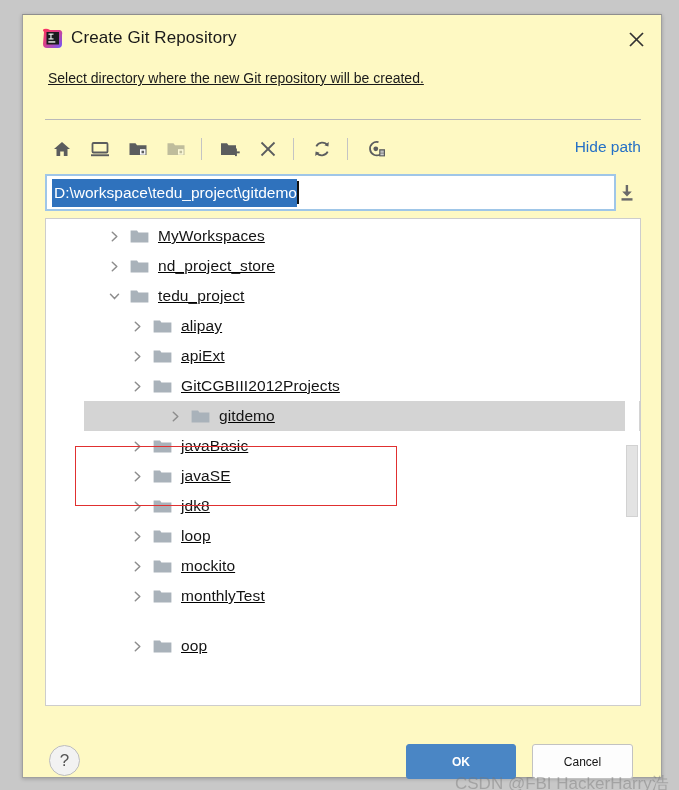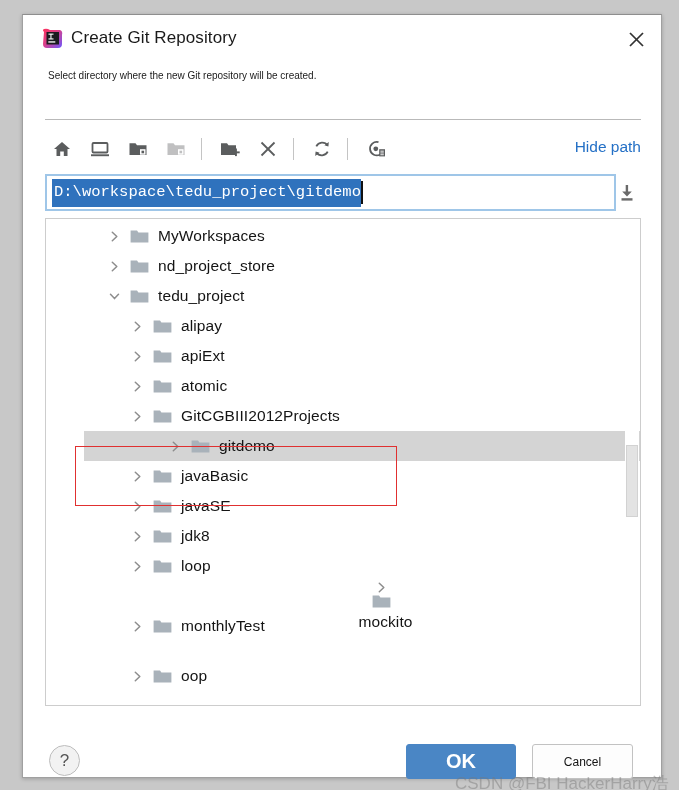--- a/index.html
+++ b/index.html
@@ -13,21 +13,21 @@
     position: relative;
   }
 
   
   .dialog {
     position: absolute;
     left: 22px;
     top: 14px;
     width: 640px;
     height: 764px;
-    background: #ffffff;
+    background: #fef9c3;
     border: 1px solid #a0a0a0;
     border-top-color: #8e8e8e;
     box-shadow: 0 1px 4px rgba(0,0,0,0.22);
   }
 
   
   .titlebar {
     position: relative;
     height: 46px;
   }
@@ -57,22 +57,23 @@
     justify-content: center;
     cursor: default;
   }
   .close-btn svg { display:block; }
 
   
   .subtitle {
     position: absolute;
     left: 25px;
     top: 55px;
-    font-size: 10px;
+    font-size: 14px;
     color: #1a1a1a;
+    text-decoration: underline;
   }
 
   
   .hdr-divider {
     position: absolute;
     left: 22px;
     top: 104px;
     width: 596px;
     height: 1px;
     background: #b9b9b9;
@@ -130,21 +131,20 @@
     display: flex;
     align-items: center;
     padding: 0 3px;
   }
   .path-inner {
     width: 100%;
     height: 29px;
     display: flex;
     align-items: center;
     padding-left: 2px;
-    font-family: Liberation Mono, monospace;
   }
   .path-sel {
     background: #2f72bd;
     color: #ffffff;
     font-size: 15.5px;
     line-height: 25px;
     padding: 1px 0 2px 2px;
     white-space: pre;
   }
   .path-caret {
@@ -182,20 +182,21 @@
     top: 2px;
     width: 100%;
   }
   .trow {
     position: relative;
     height: 30px;
     display: flex;
     align-items: center;
     cursor: default;
     white-space: nowrap;
+    text-decoration: underline;
   }
   .trow.sel { background: #d4d4d4; }
   .chev {
     width: 13px;
     height: 13px;
     flex: 0 0 13px;
     display: flex;
     align-items: center;
     justify-content: center;
     margin-right: 9px;
@@ -268,21 +269,21 @@
   .ok-btn {
     position: absolute;
     left: 383px;
     top: 729px;
     width: 110px;
     height: 35px;
     background: #4a86c5;
     border: 1px solid #4a86c5;
     border-radius: 3px;
     color: #ffffff;
-    font-size: 20px;
+    font-size: 12px;
     font-weight: bold;
     display: flex;
     align-items: center;
     justify-content: center;
     cursor: default;
   }
   .cancel-btn {
     position: absolute;
     left: 509px;
     top: 729px;
@@ -495,31 +496,20 @@
         </div>
         <div class="trow" style="padding-left: 85px;">
           <span class="chev">
             <svg width="13" height="13" viewBox="0 0 13 13">
               <path d="M4.3 2.2 L8.8 6.5 L4.3 10.8" fill="none" stroke="#8d8d8d" stroke-width="1.5" stroke-linecap="round" stroke-linejoin="round"></path>
             </svg>
           </span>
           <span class="folder"><svg width="19" height="15" viewBox="0 0 19 15">
               <path d="M0.6 1.6 H7 L8.4 3.5 H18.4 V13.4 H0.6 Z" fill="#a9b2ba"></path>
             </svg></span>
-          <span class="tlabel">atomic</span>
-        </div>
-        <div class="trow" style="padding-left: 85px;">
-          <span class="chev">
-            <svg width="13" height="13" viewBox="0 0 13 13">
-              <path d="M4.3 2.2 L8.8 6.5 L4.3 10.8" fill="none" stroke="#8d8d8d" stroke-width="1.5" stroke-linecap="round" stroke-linejoin="round"></path>
-            </svg>
-          </span>
-          <span class="folder"><svg width="19" height="15" viewBox="0 0 19 15">
-              <path d="M0.6 1.6 H7 L8.4 3.5 H18.4 V13.4 H0.6 Z" fill="#a9b2ba"></path>
-            </svg></span>
           <span class="tlabel">GitCGBIII2012Projects</span>
         </div>
         <div class="trow sel" style="padding-left: 85px; margin-left: 38px;">
           <span class="chev">
             <svg width="13" height="13" viewBox="0 0 13 13">
               <path d="M4.3 2.2 L8.8 6.5 L4.3 10.8" fill="none" stroke="#8d8d8d" stroke-width="1.5" stroke-linecap="round" stroke-linejoin="round"></path>
             </svg>
           </span>
           <span class="folder"><svg width="19" height="15" viewBox="0 0 19 15">
               <path d="M0.6 1.6 H7 L8.4 3.5 H18.4 V13.4 H0.6 Z" fill="#a9b2ba"></path>
@@ -563,21 +553,21 @@
           <span class="chev">
             <svg width="13" height="13" viewBox="0 0 13 13">
               <path d="M4.3 2.2 L8.8 6.5 L4.3 10.8" fill="none" stroke="#8d8d8d" stroke-width="1.5" stroke-linecap="round" stroke-linejoin="round"></path>
             </svg>
           </span>
           <span class="folder"><svg width="19" height="15" viewBox="0 0 19 15">
               <path d="M0.6 1.6 H7 L8.4 3.5 H18.4 V13.4 H0.6 Z" fill="#a9b2ba"></path>
             </svg></span>
           <span class="tlabel">loop</span>
         </div>
-        <div class="trow" style="padding-left: 85px; flex-direction: column;">
+        <div class="trow" style="padding-left: 85px;">
           <span class="chev">
             <svg width="13" height="13" viewBox="0 0 13 13">
               <path d="M4.3 2.2 L8.8 6.5 L4.3 10.8" fill="none" stroke="#8d8d8d" stroke-width="1.5" stroke-linecap="round" stroke-linejoin="round"></path>
             </svg>
           </span>
           <span class="folder"><svg width="19" height="15" viewBox="0 0 19 15">
               <path d="M0.6 1.6 H7 L8.4 3.5 H18.4 V13.4 H0.6 Z" fill="#a9b2ba"></path>
             </svg></span>
           <span class="tlabel">mockito</span>
         </div>

